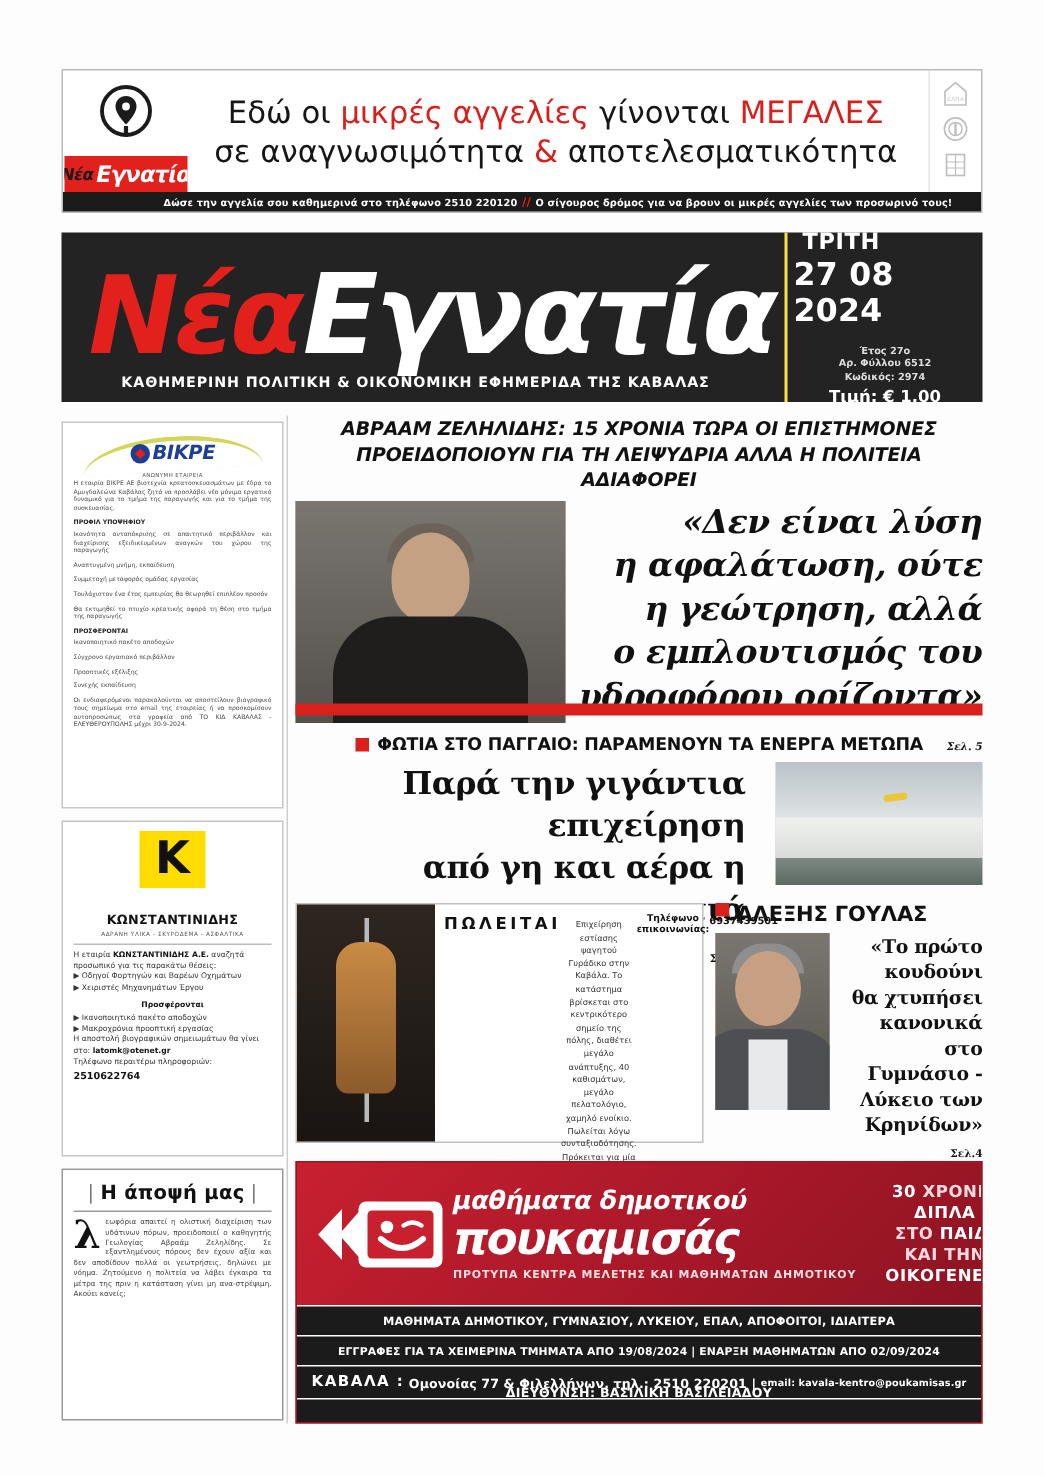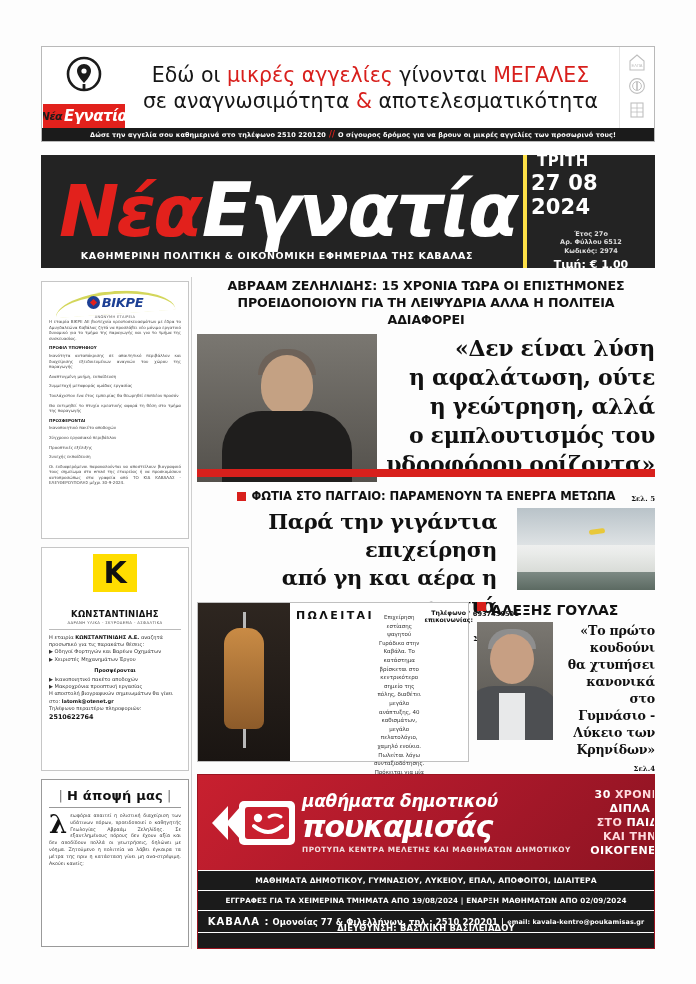--- a/index.html
+++ b/index.html
@@ -49,21 +49,21 @@
   }
   .tb-line.l2{font-size:20.5px;}
   .tb-red{color:#d81f1c;}
   .topban-icons{
     width:34px;min-width:34px;border-left:1px solid #d2d2d2;
     display:flex;flex-direction:column;align-items:center;
     justify-content:space-around;padding:4px 0;opacity:.55;
   }
   .topban-strip{
     height:15px;background:#1b1b1b;display:flex;align-items:center;
-    justify-content:flex-start;
+    justify-content:center;
     padding-left:48px;
   }
   .topban-strip span{
     font-size:6.5px;color:#ffffff;font-weight:bold;white-space:nowrap;
     letter-spacing:.1px;
   }
   .topban-strip .sep{color:#e2211c;padding:0 3px;font-size:8px;}
 
   
   .masthead{
@@ -87,21 +87,21 @@
     color:#ffffff;font-size:74px;font-weight:bold;font-style:italic;
     letter-spacing:-2px;line-height:74px;margin-left:2px;
     font-family:"DejaVu Sans","Liberation Sans",sans-serif;
   }
   .mh-sub{
     position:absolute;left:0;right:10px;bottom:7px;text-align:center;
     color:#ffffff;font-size:9.5px;font-weight:bold;letter-spacing:.6px;
     white-space:nowrap;
   }
   .mh-right{
-    width:132px;min-width:132px;border-left:4px solid #fde047;
+    width:132px;min-width:132px;border-left:2px solid #fde047;
     display:flex;flex-direction:column;align-items:center;
     justify-content:center;padding:6px 4px;box-sizing:border-box;
   }
   .mh-day{color:#ffffff;font-size:15px;font-weight:bold;letter-spacing:.4px;align-self:flex-start;margin-left:6px;}
   .mh-date{color:#ffffff;font-size:21px;font-weight:bold;letter-spacing:.2px;margin-top:1px;}
   .mh-rule{width:104px;height:2px;background:#8e2b2b;margin:6px 0 5px;}
   .mh-meta{color:#dcdcdc;font-size:6.5px;line-height:8.5px;text-align:center;font-weight:bold;}
   .mh-price{color:#ffffff;font-size:11px;font-weight:bold;margin-top:3px;}
 
   
@@ -168,21 +168,21 @@
   }
   .op-title .bar{color:#777;font-weight:normal;padding:0 4px;}
   .op-hr{height:1px;background:#999;margin-bottom:5px;}
   .op-body{font-size:4.8px;line-height:6.8px;color:#3d3d3d;text-align:justify;}
   .op-body::first-letter{
     float:left;font-size:26px;line-height:20px;font-weight:bold;color:#111;
     padding:1px 3px 0 0;font-family:"DejaVu Serif","Liberation Serif",serif;
   }
 
   
-  .lede{position:absolute;left:0;top:0;width:458px;}
+  .lede{position:absolute;left:0;top:0;width:458px;font-style:italic;}
   .kicker{
     text-align:center;font-size:12.6px;font-weight:bold;line-height:17px;
     letter-spacing:-.1px;color:#111;
   }
   .lede-row{display:flex;margin-top:6px;align-items:flex-start;}
   .lede-photo{
     width:180px;height:148px;flex:none;overflow:hidden;position:relative;
     background:#6d6a66;
   }
   .lede-quote{

